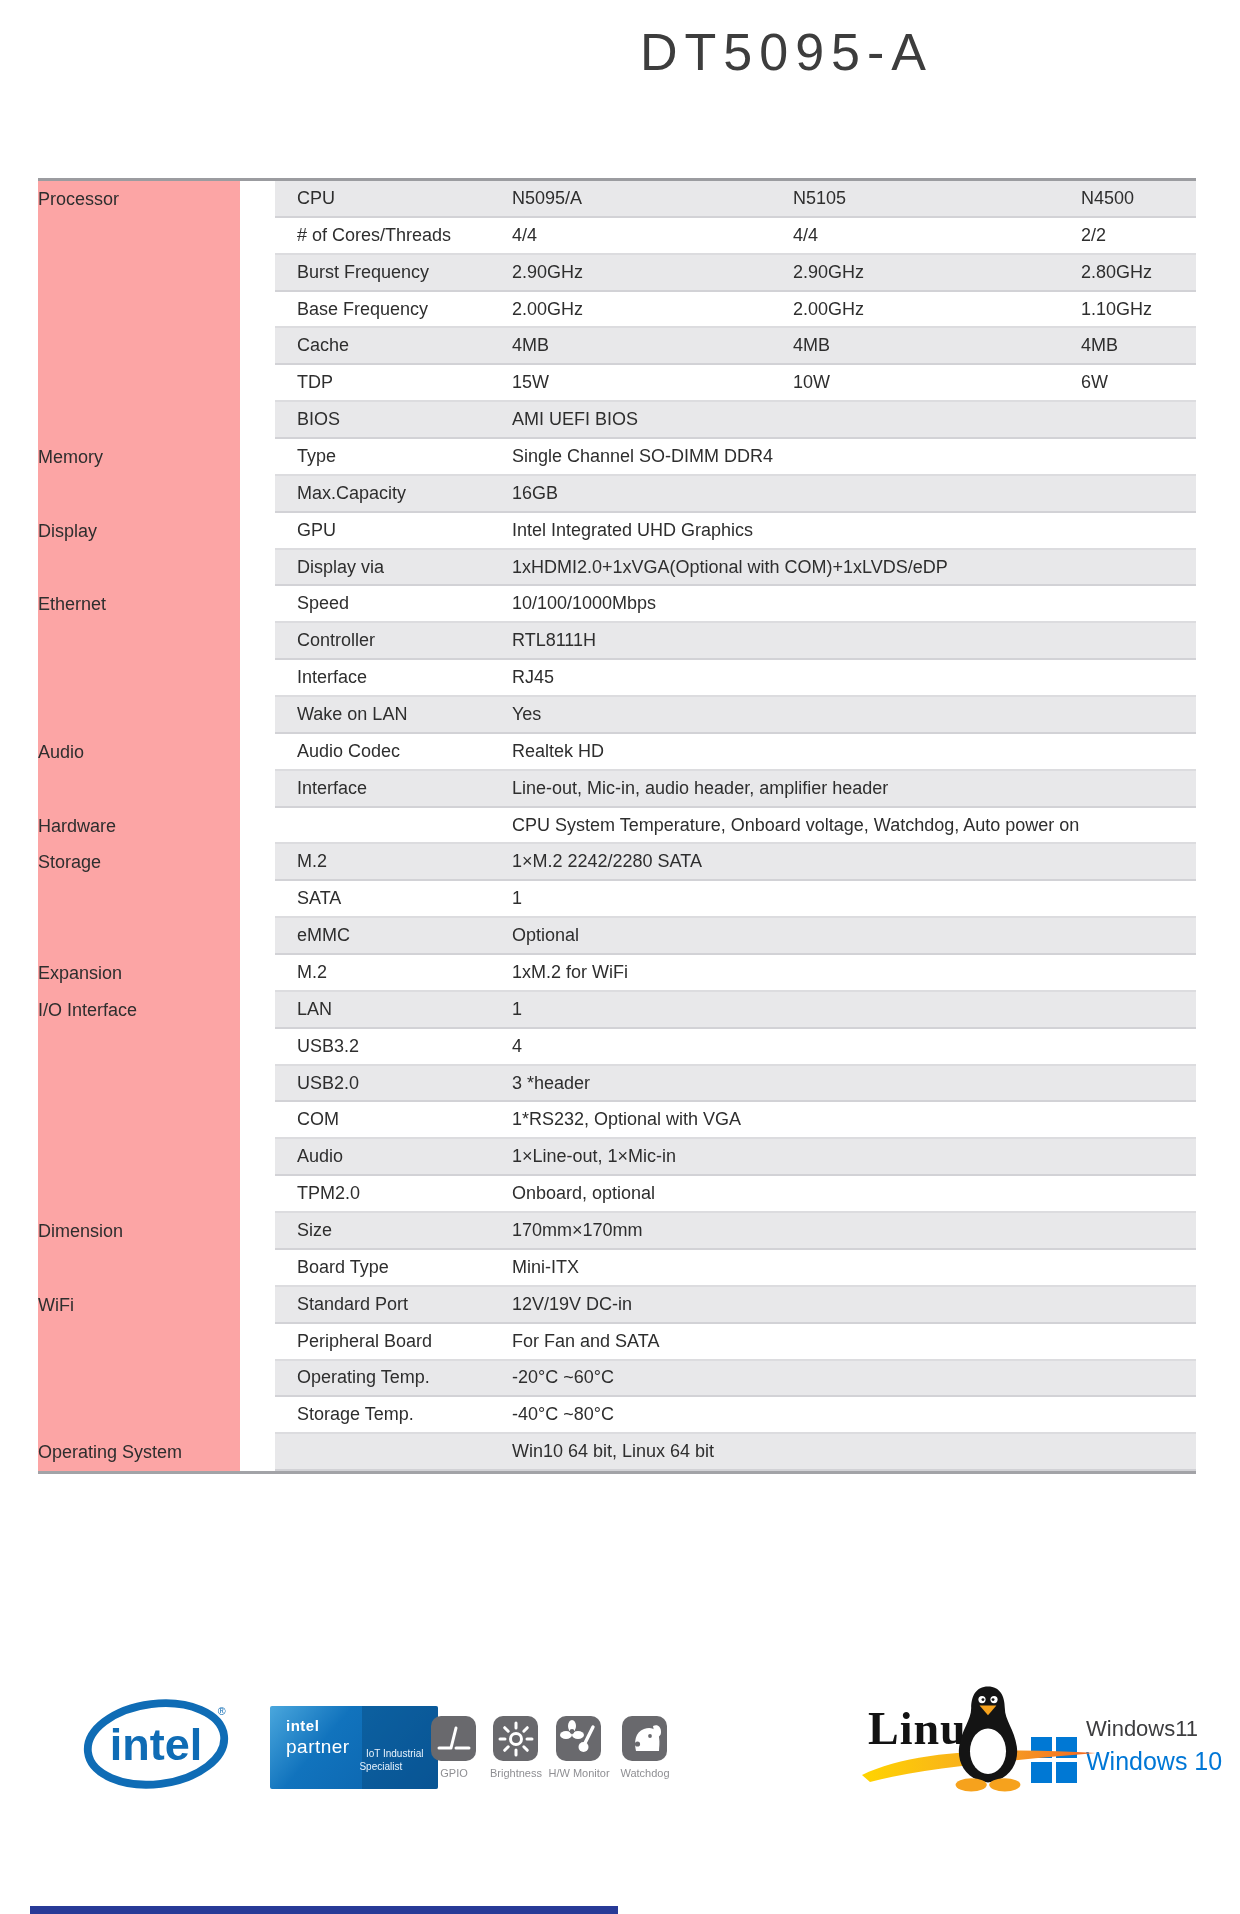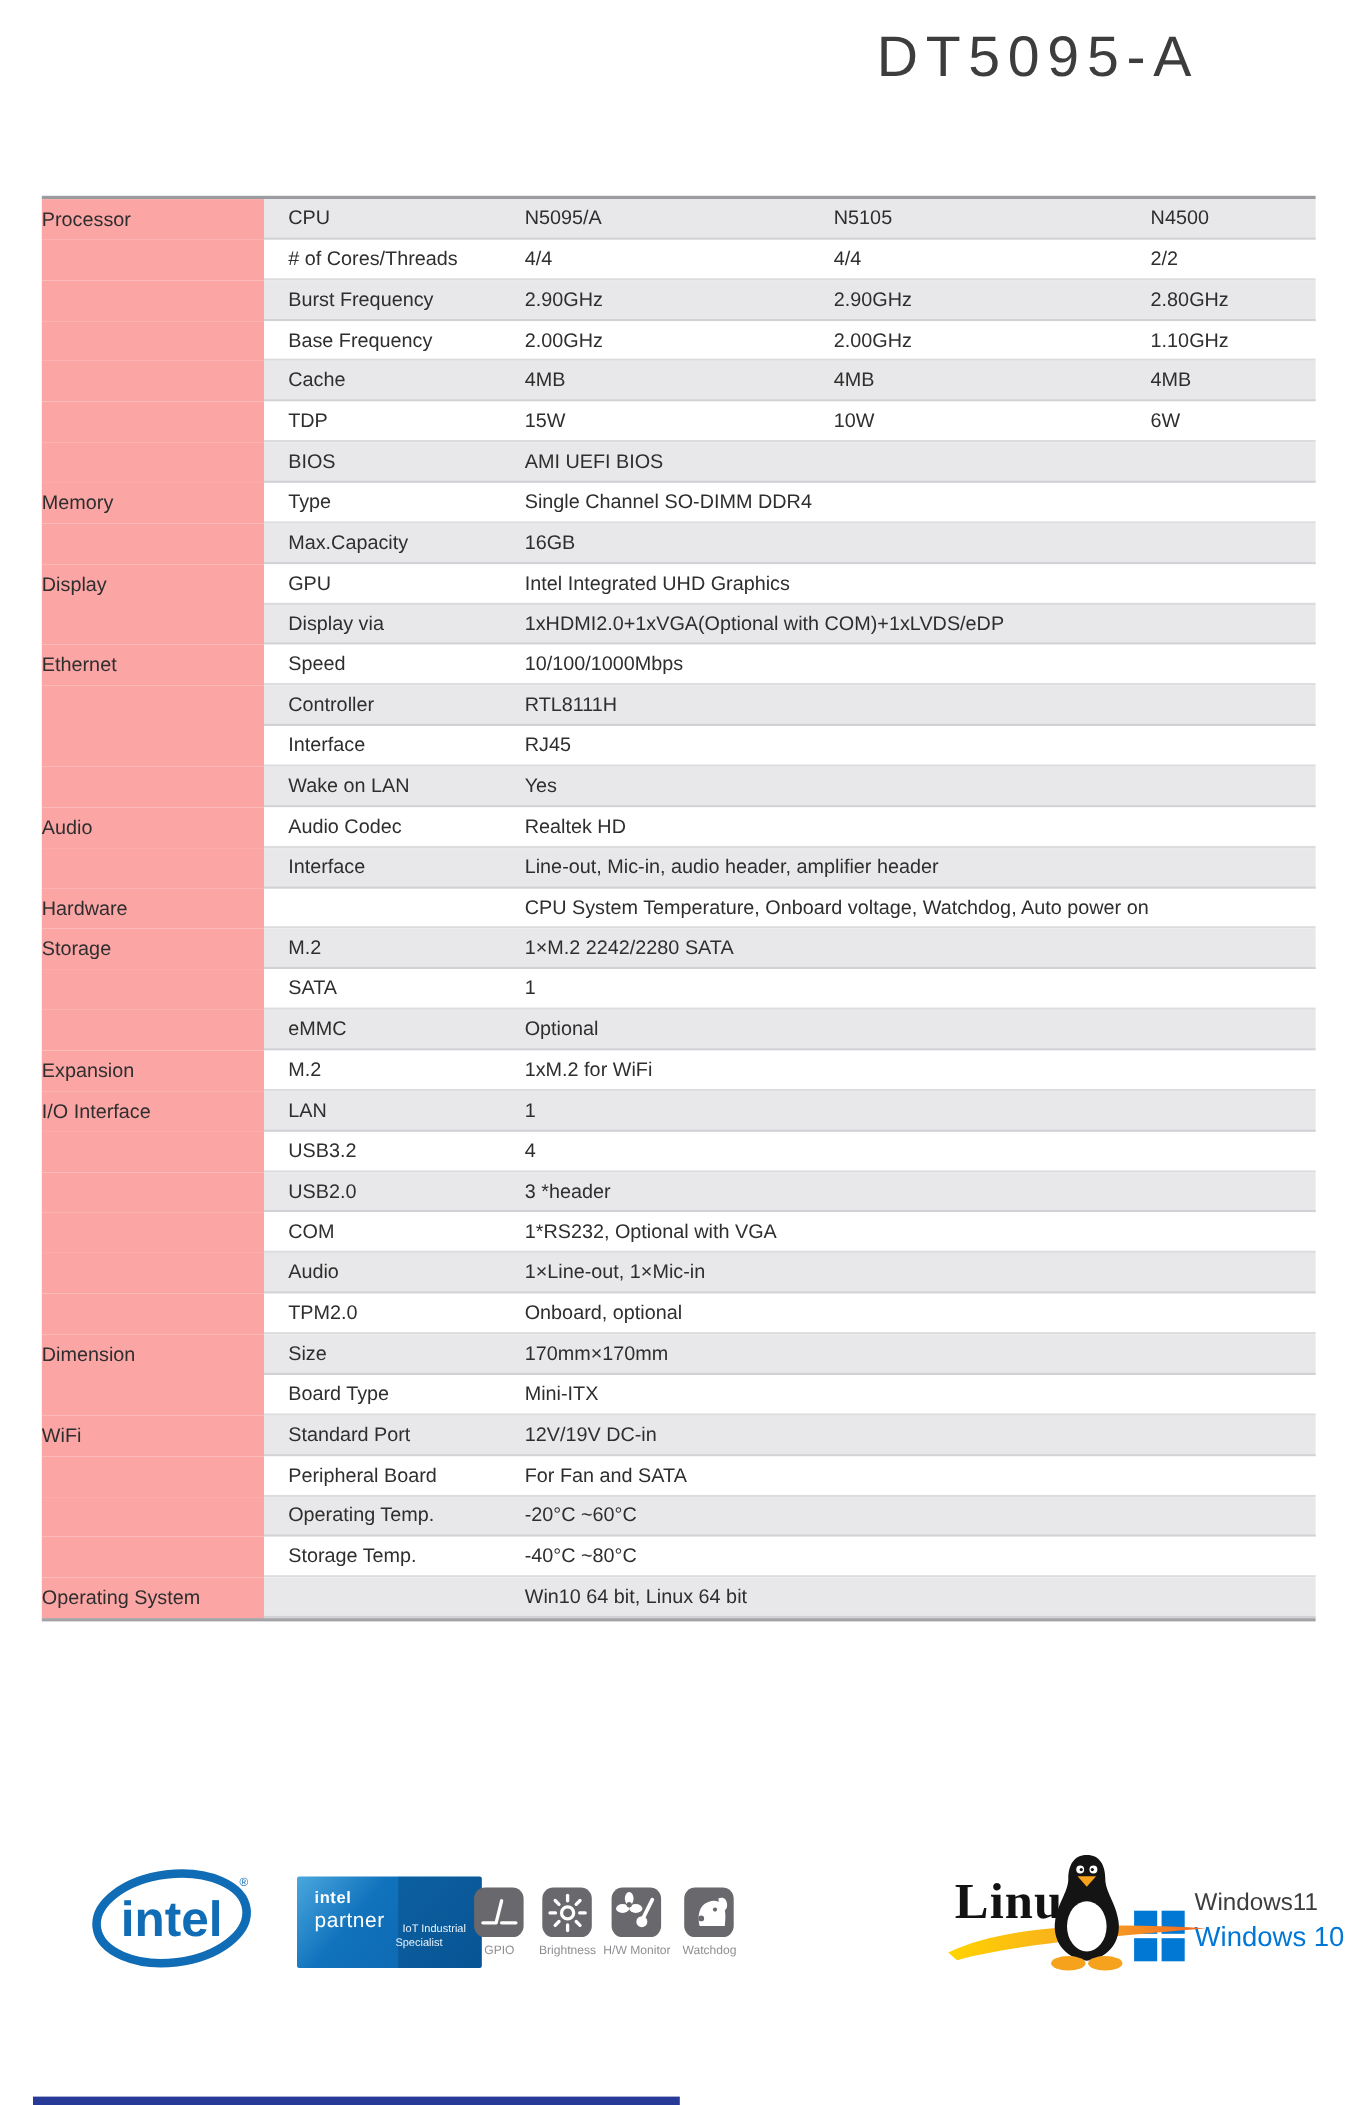--- a/index.html
+++ b/index.html
@@ -1,28 +1,28 @@
 <!DOCTYPE html>
 <html><head>
 <meta charset="utf-8">
 <style>
   html,body{margin:0;padding:0;background:#fff;}
   body{font-family:"Liberation Sans",sans-serif;color:#2e2e2e;}
   .page{position:relative;width:1240px;height:1914px;background:#ffffff;overflow:hidden;}
 
-  .title{position:absolute;top:22px;left:640px;width:450px;text-align:right;
+  .title{position:absolute;top:22px;left:640px;width:450px;text-align:left;
          font-size:52px;font-weight:400;letter-spacing:7px;color:#3d3d3d;}
 
   
   .spec-table{position:absolute;left:38px;top:178px;width:1158px;
               border-top:3px solid #9b9ca0;border-bottom:3px solid #a2a3a7;}
   .row{display:flex;height:36.86px;box-sizing:border-box;}
   .cat{width:202px;display:flex;align-items:center;font-size:18px;color:#2e2e2e;background:#fca5a5;}
   .rowbody{flex:1;position:relative;display:flex;align-items:center;font-size:18px;
-           box-sizing:border-box;border-bottom:2px solid #dcdcdf;background:#fff;}
+           box-sizing:border-box;border-bottom:2px solid #dcdcdf;background:#fff;margin-left:35px;}
   .rowbody.shaded{background:#e8e8ea;border-bottom-color:#d2d2d6;}
   .sublabel{position:absolute;left:22px;white-space:nowrap;}
   .val0{position:absolute;left:237px;white-space:nowrap;}
   .val1{position:absolute;left:518px;white-space:nowrap;}
   .val2{position:absolute;left:806px;white-space:nowrap;}
 
   
   .intel-logo{position:absolute;left:82px;top:1697px;width:148px;height:93px;}
   .partner-badge{position:absolute;left:270px;top:1706px;width:168px;height:83px;
       background:linear-gradient(130deg,#4aa7dd 0%,#1173bd 35%,#0a60a9 100%);

